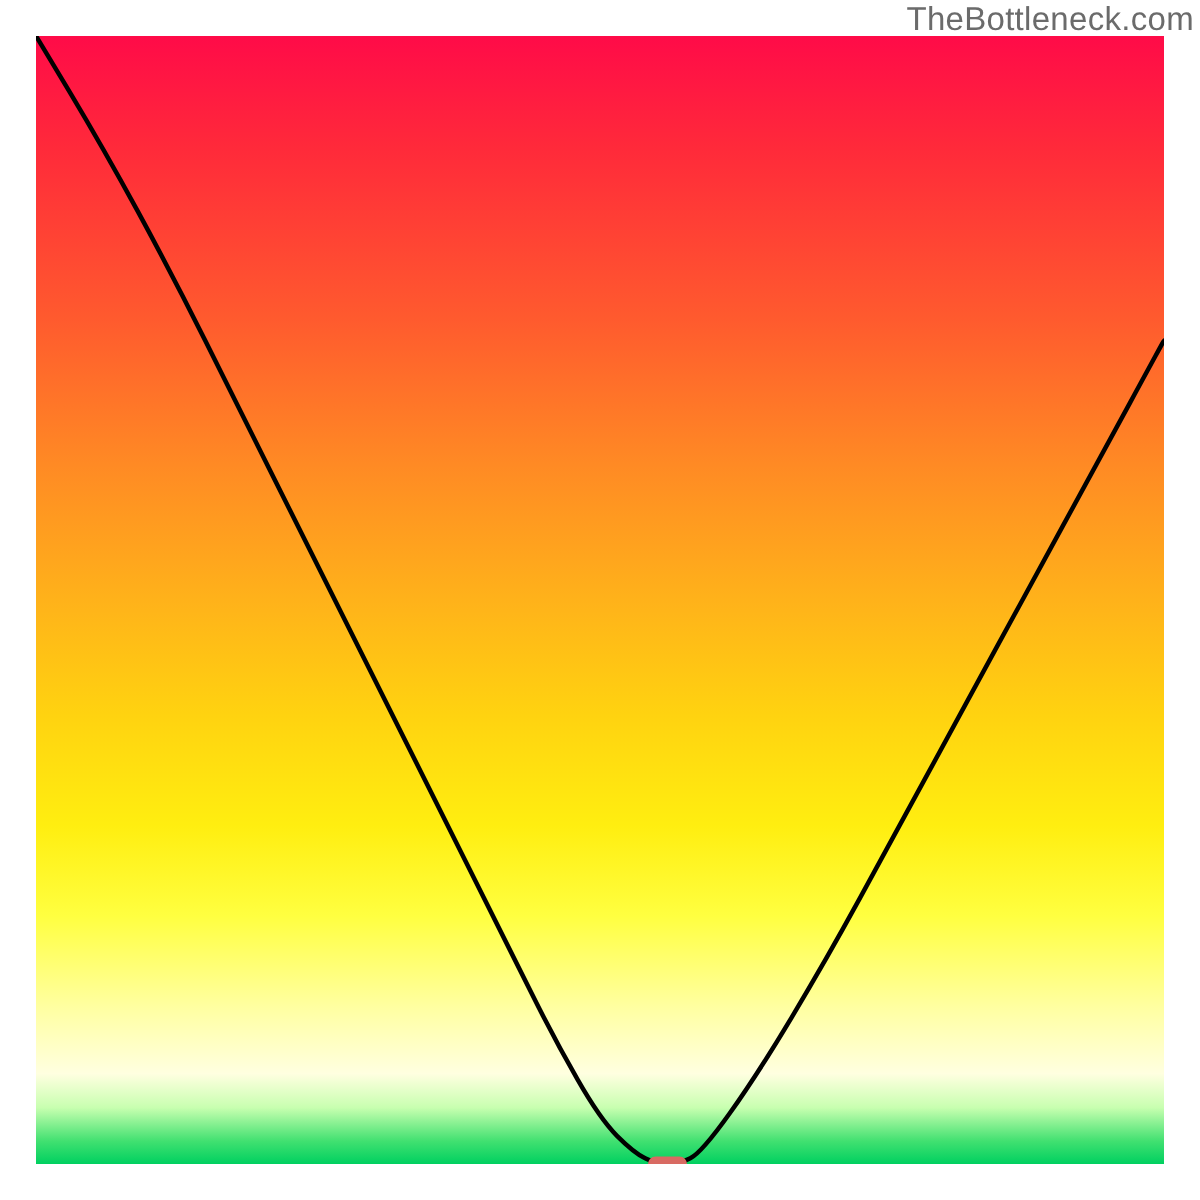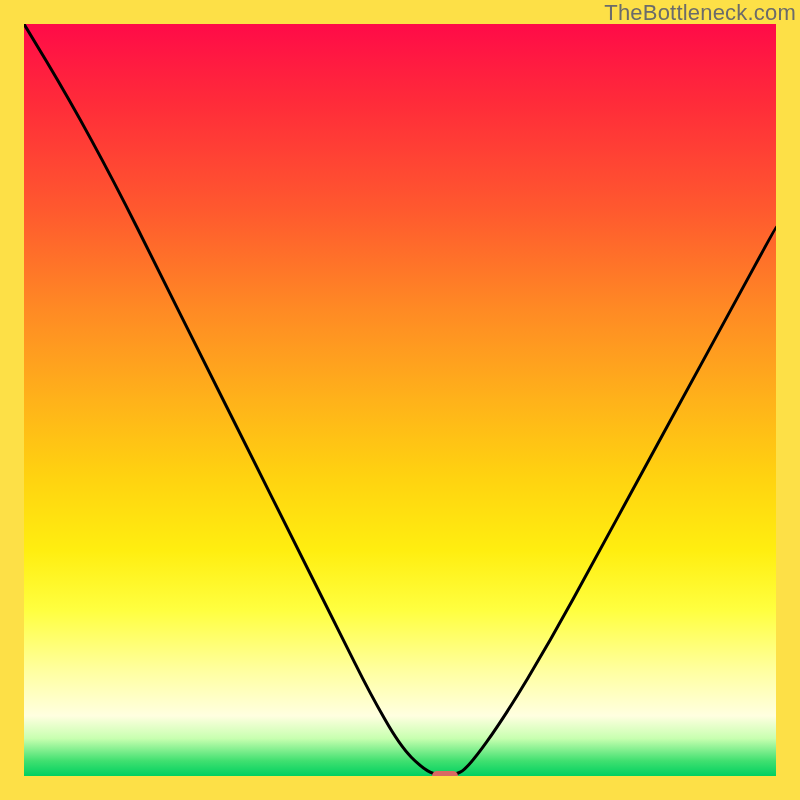--- a/index.html
+++ b/index.html
@@ -1,21 +1,21 @@
 <!DOCTYPE html>
 <html><head>
 <meta charset="utf-8">
 <style>
   * { margin: 0; padding: 0; box-sizing: border-box; }
   html, body { width: 800px; height: 800px; overflow: hidden; background: #000; }
   .frame {
     position: relative;
     width: 800px;
     height: 800px;
-    background: #fde047;
+    background: #ffffff;
   }
   .plot {
     position: absolute;
     left: 24px;
     top: 24px;
     width: 752px;   
     height: 752px;
     overflow: hidden;
   }
   .gradient {

